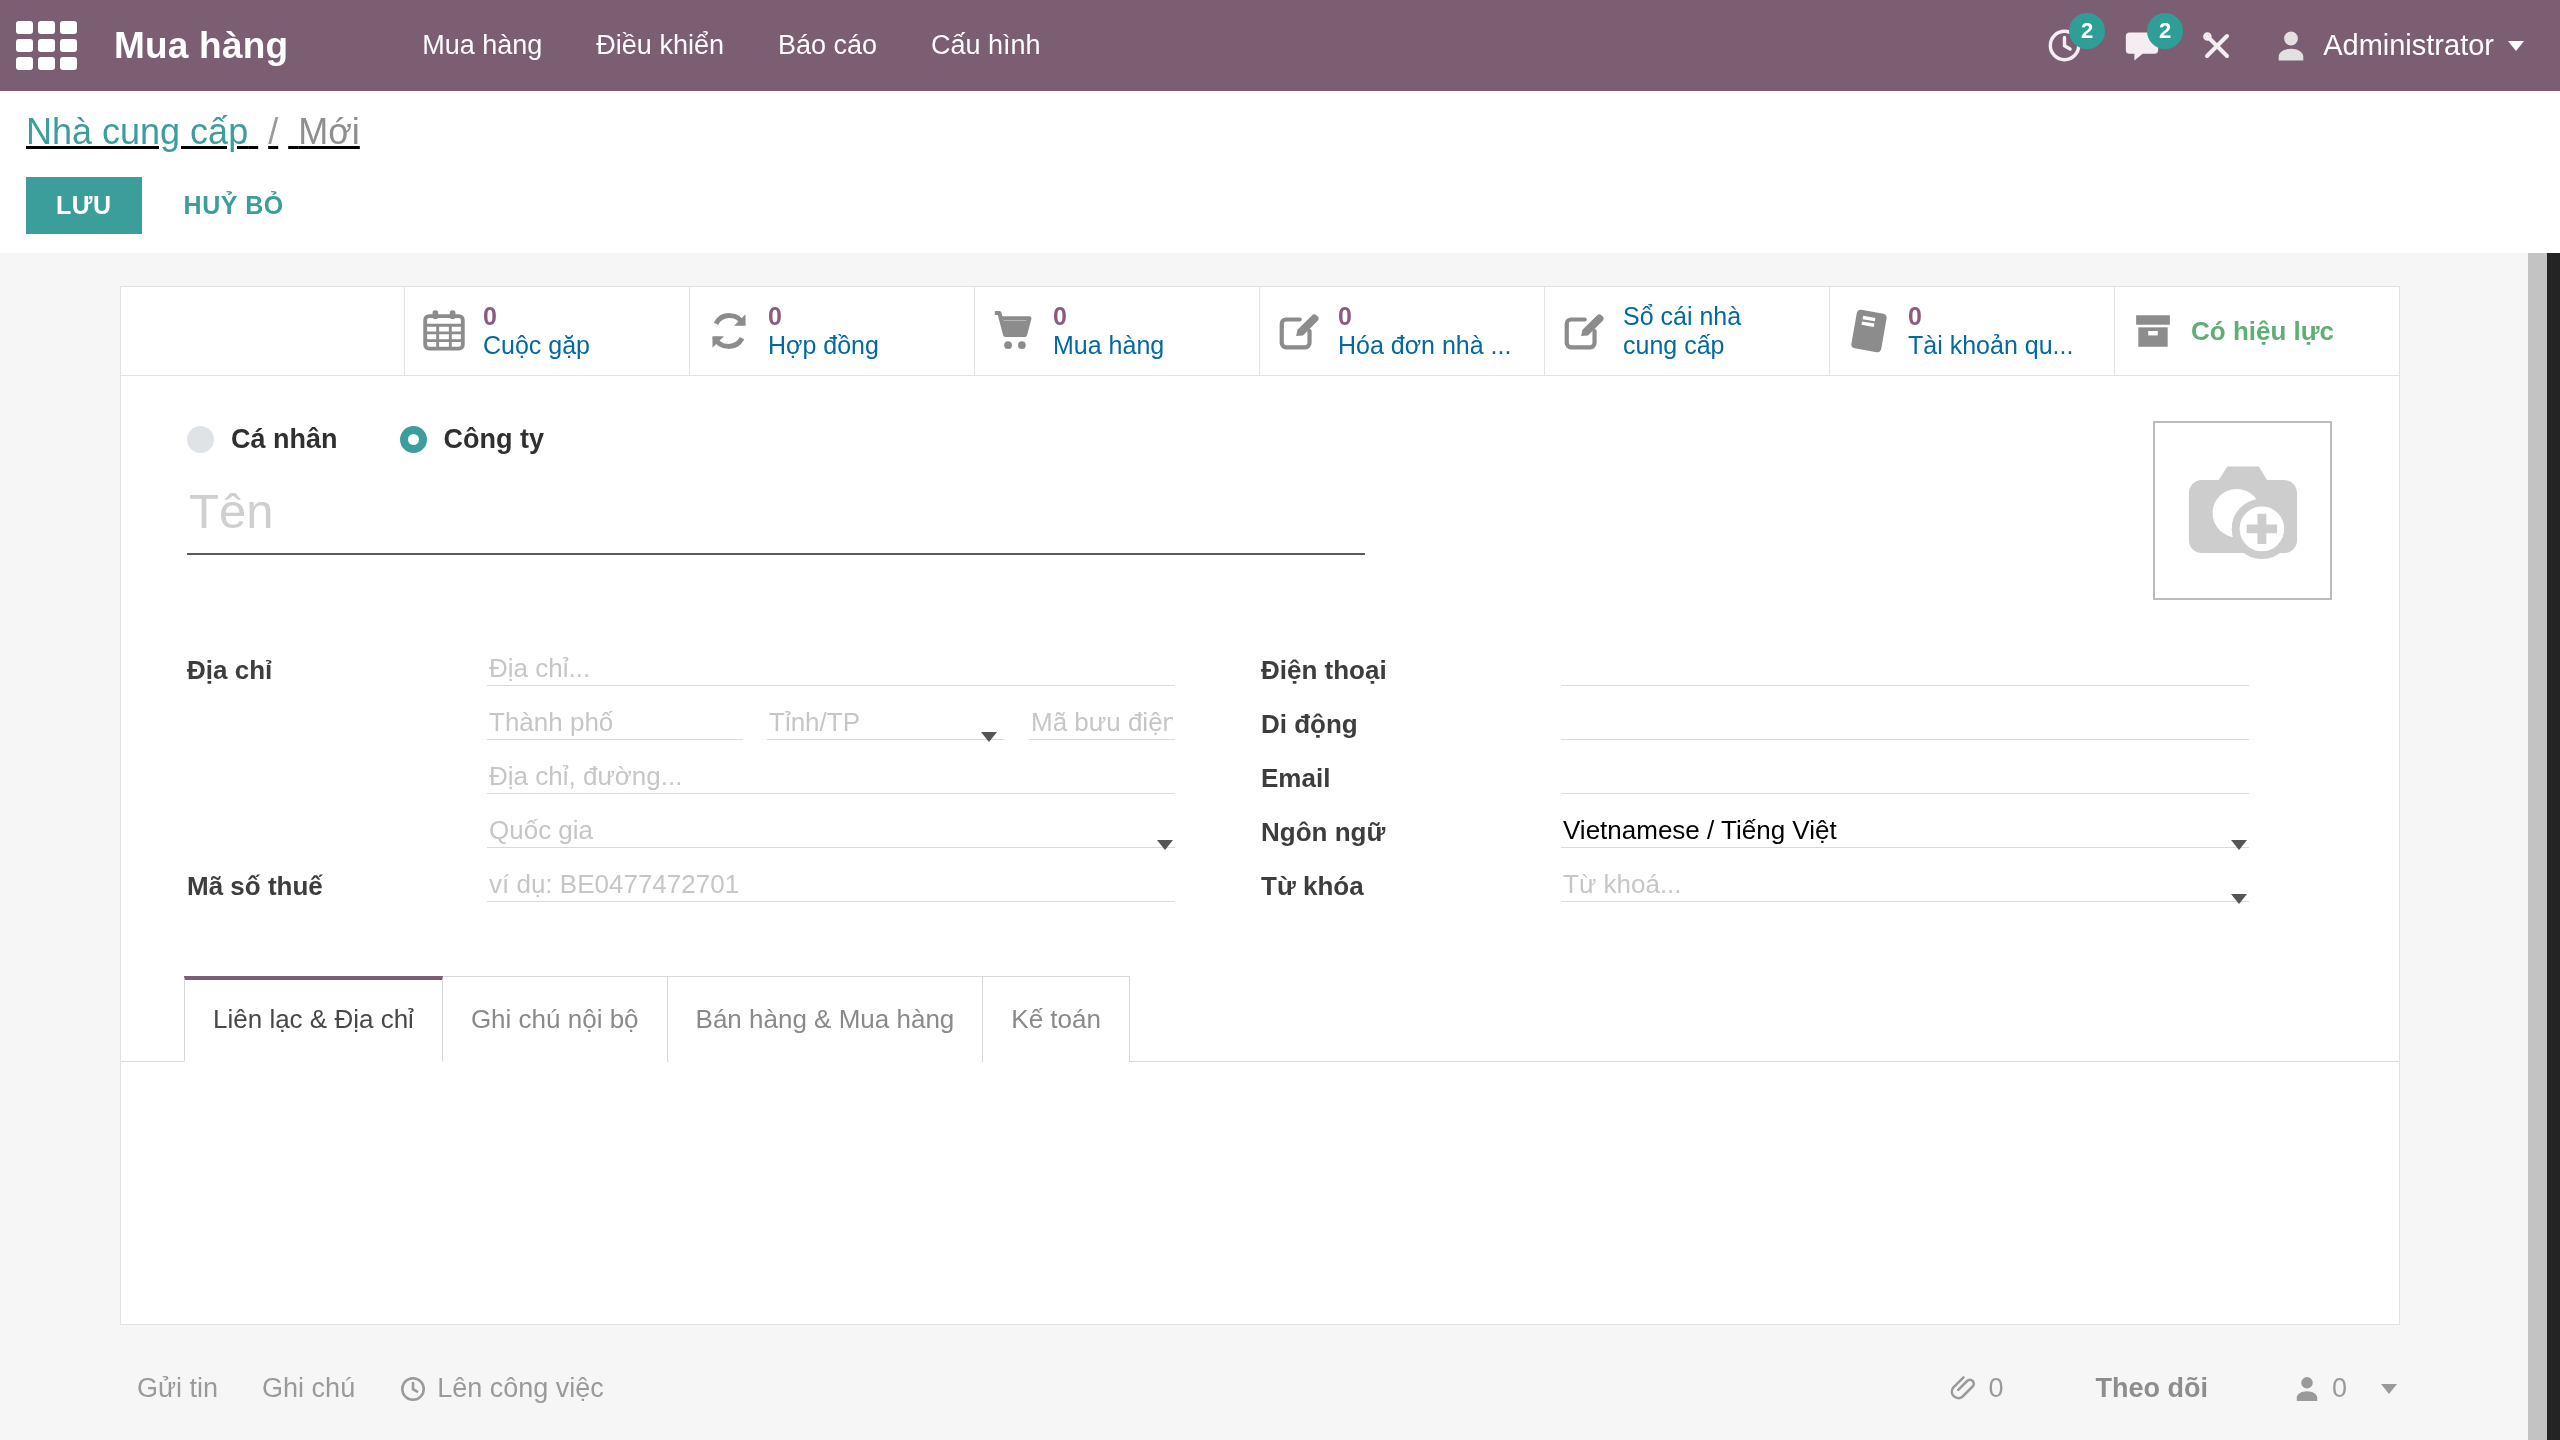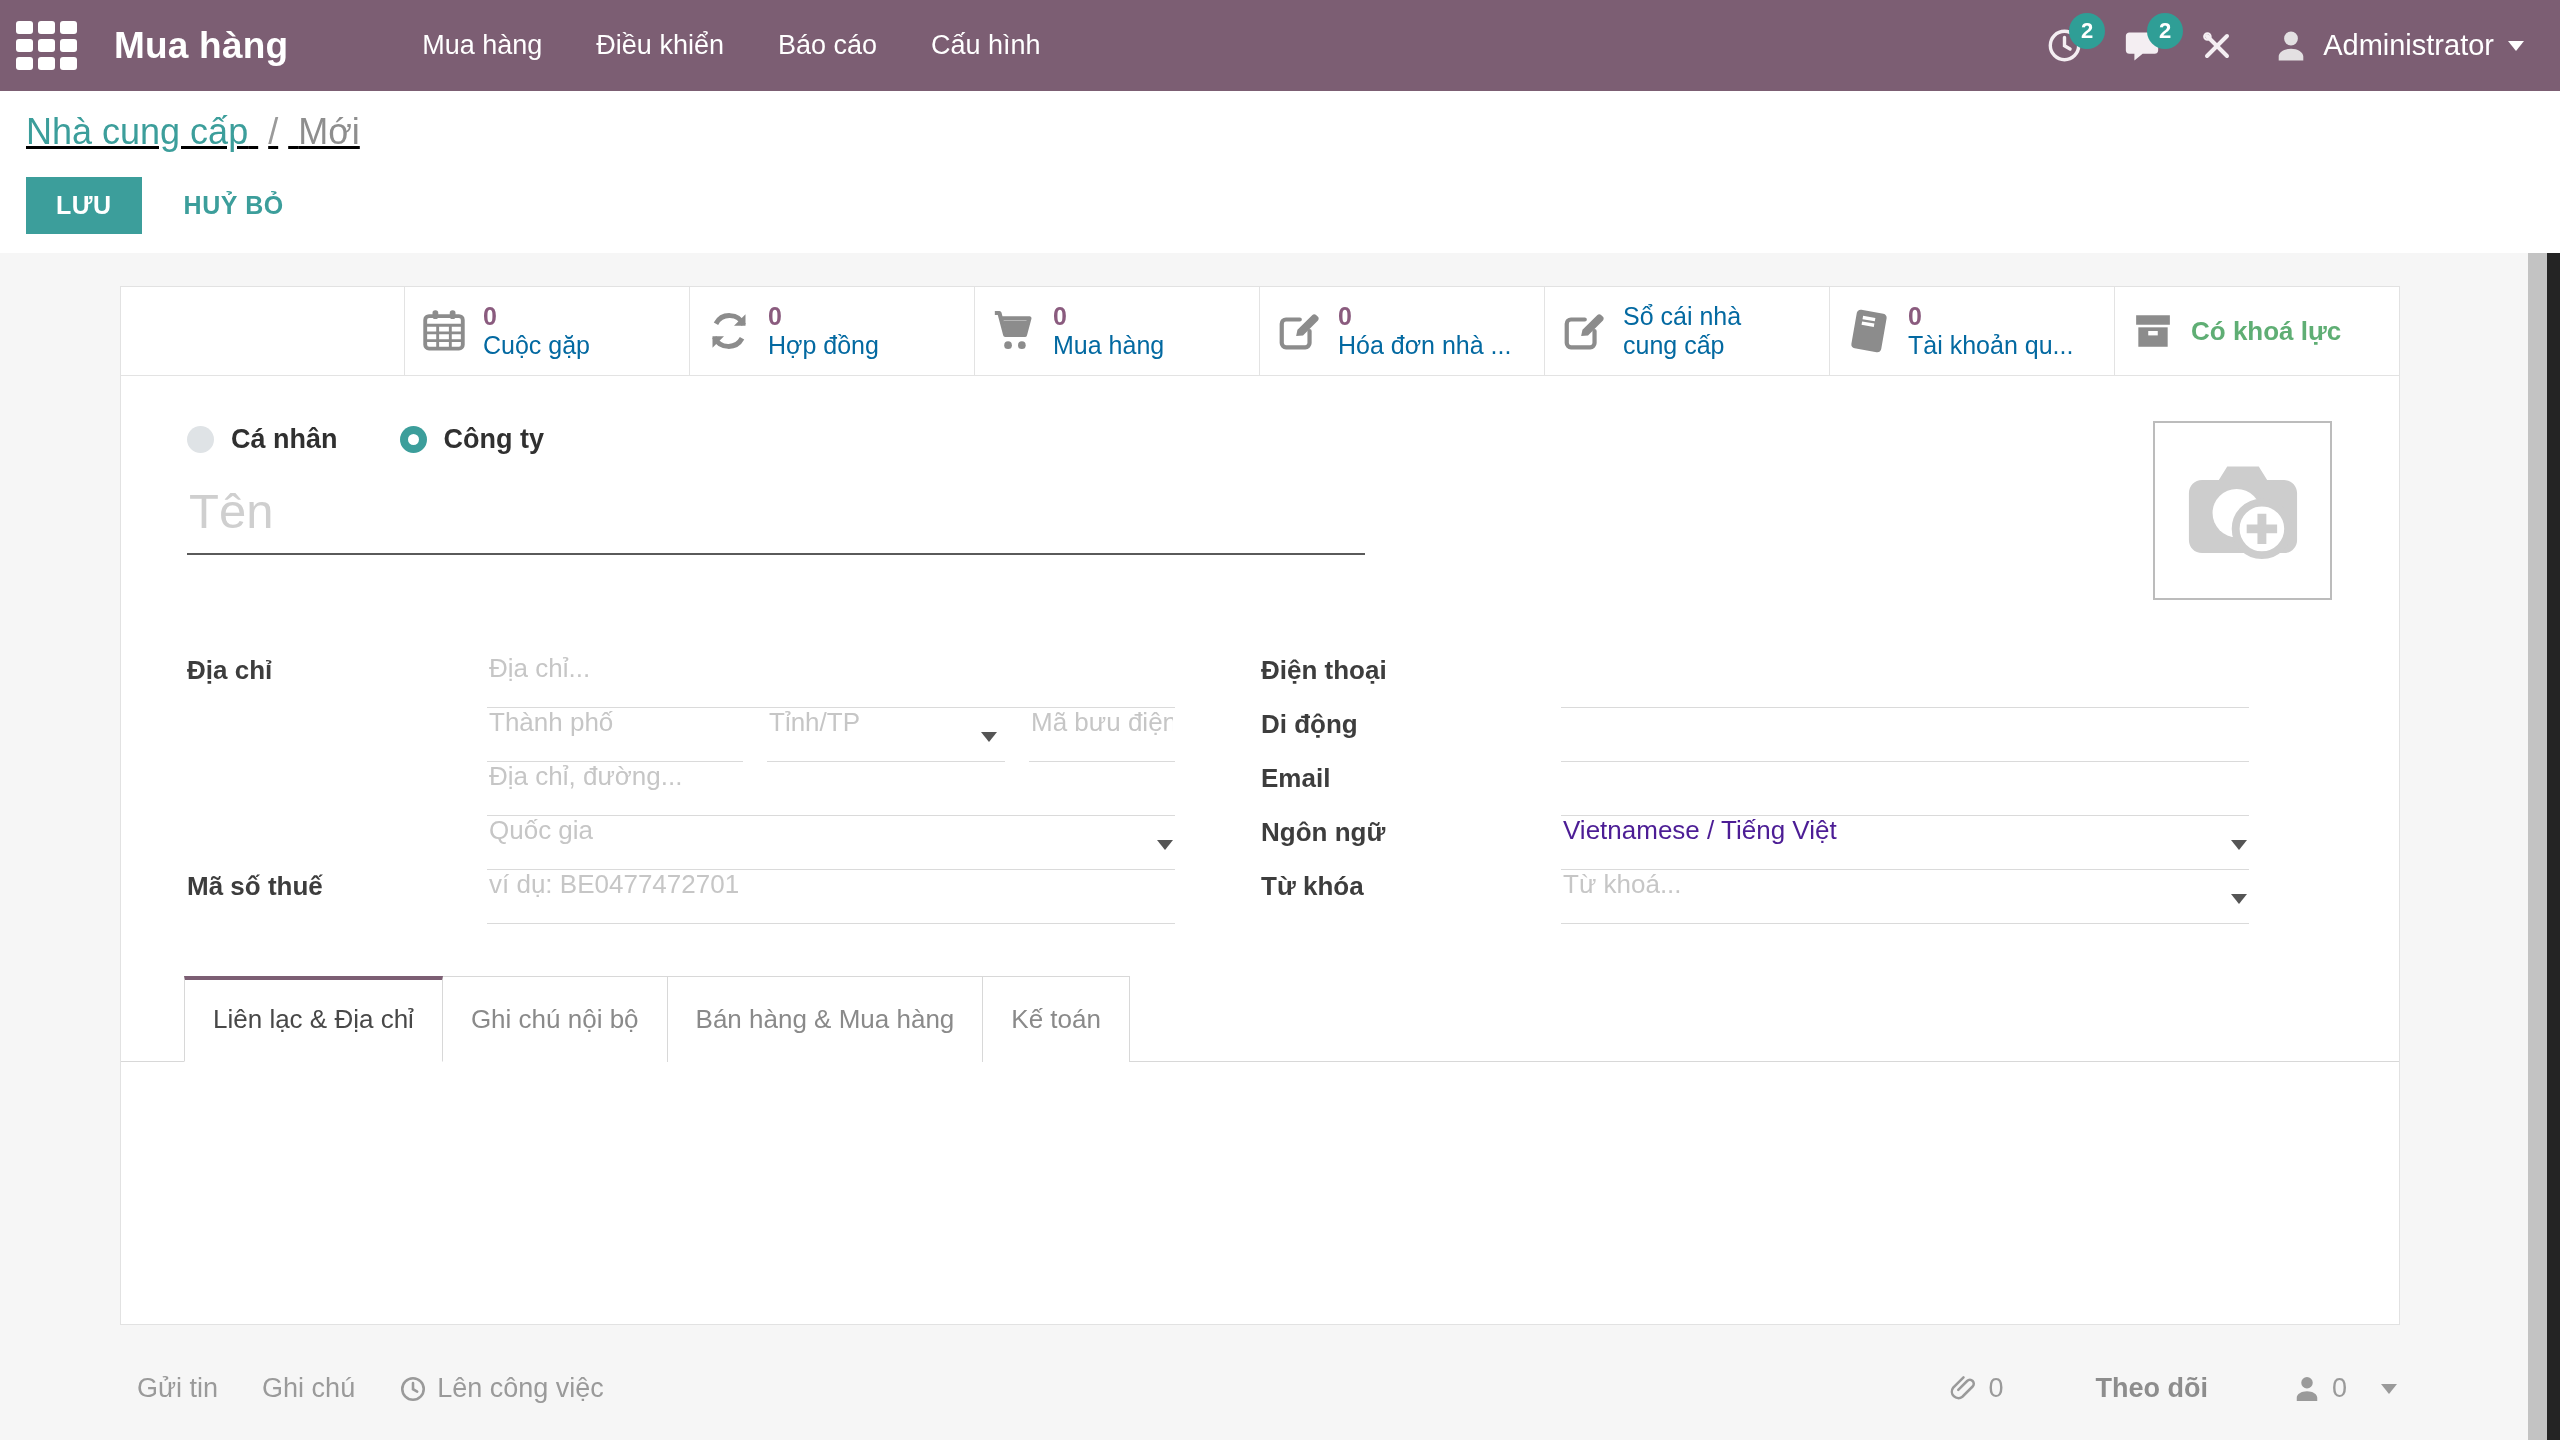--- a/index.html
+++ b/index.html
@@ -67,21 +67,21 @@
   .avatar-box { position:absolute; right:67px; top:134px; width:179px; height:179px; border:2px solid #bcbcbc; display:flex; align-items:center; justify-content:center; cursor:pointer; color:#cdcdcd; }
 
   
   .form-cols { display:flex; margin:95px 0 0 66px; }
   .fcol { width:988px; }
   .fcol.right { margin-left:86px; }
   .frow { display:flex; height:54px; }
   .flabel { width:300px; font-size:26px; font-weight:bold; color:#3d3d3d; padding-top:5px; }
   .ffield { flex:1; position:relative; }
   .uin { width:100%; border:none; outline:none; border-bottom:1px solid #dadada; background:transparent;
-    font-size:26px; color:#4c1d95; padding:3px 2px 23px; font-family:inherit; }
+    font-size:26px; color:#000000; padding:3px 2px 1px; font-family:inherit; }
   .uin::placeholder { color:#c6c6c6; }
   .cityrow { display:flex; gap:24px; }
   .cityrow .c-city { flex:0 0 256px; }
   .cityrow .c-state { flex:0 0 238px; position:relative; }
   .cityrow .c-zip { flex:1; }
   .fcaret { position:absolute; right:2px; bottom:16px; width:0; height:0;
     border-left:8px solid transparent; border-right:8px solid transparent; border-top:10px solid #555; pointer-events:none; }
   .c-state .fcaret { right:8px; }
 
   
@@ -291,21 +291,21 @@
         <span class="stat-text">
           <span class="stat-value">0</span>
           <span class="stat-label">Tài khoản qu...</span>
         </span>
       </div>
       <div class="stat-btn">
         <svg class="icon stat-ic" width="44" height="44">
             <use href="#i-archive"></use>
           </svg>
         <span class="stat-text">
-          <span class="stat-label green">Có khoá lực</span>
+          <span class="stat-label green">Có hiệu lực</span>
         </span>
       </div>
     </div>
 
     <div class="radio-row">
       <label class="radio-opt">
         <span class="radio off"></span>
         <span>Cá nhân</span>
       </label>
       <label class="radio-opt">

